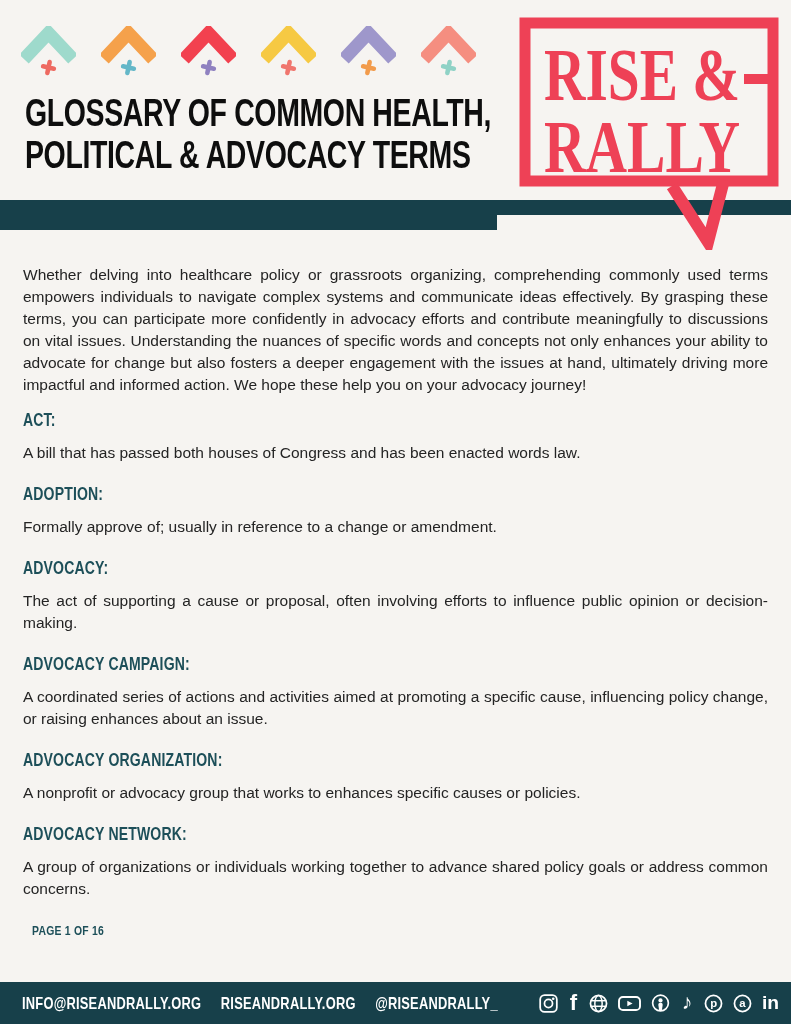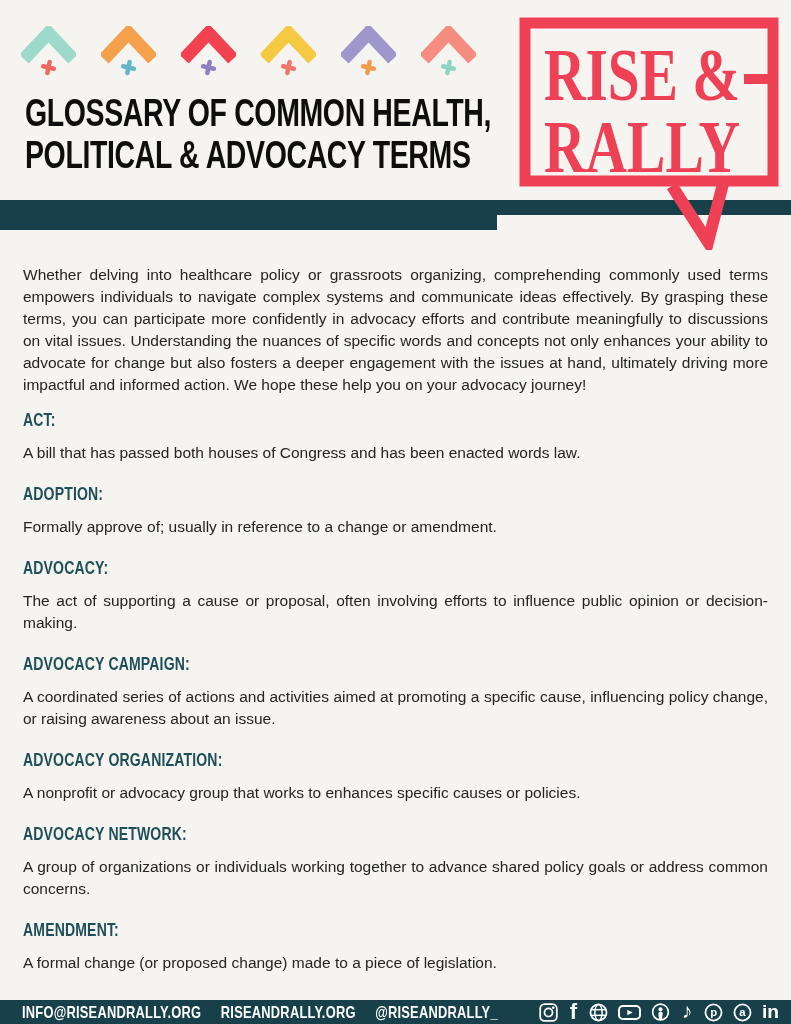--- a/index.html
+++ b/index.html
@@ -56,21 +56,21 @@
 
   .page-label-wrap{text-align:left;margin-top:6px;}
   .page-label{
     display:inline-block;font-size:13px;font-weight:bold;
     color:var(--tealHead,#1d4f59);letter-spacing:0.3px;
     transform:scaleX(0.8);transform-origin:50% 50%;
   }
 
   
   .footer{
-    position:absolute;left:0;bottom:0;width:791px;height:24px;
+    position:absolute;left:0;bottom:0;width:791px;height:42px;
     background:var(--teal,#17404a);z-index:2;
   }
   .footer-links{
     position:absolute;left:22px;top:50%;transform:translateY(-50%) scaleX(0.78);
     transform-origin:0 50%;
     display:flex;gap:25px;white-space:nowrap;
   }
   .footer-links span{
     color:#fff;font-weight:bold;font-size:16.5px;letter-spacing:0.3px;
   }
@@ -141,33 +141,29 @@
     <section class="term">
       <h3>ADOPTION:</h3>
       <p>Formally approve of; usually in reference to a change or amendment.</p>
     </section>
     <section class="term">
       <h3>ADVOCACY:</h3>
       <p>The act of supporting a cause or proposal, often involving efforts to influence public opinion or decision-making.</p>
     </section>
     <section class="term">
       <h3>ADVOCACY CAMPAIGN:</h3>
-      <p>A coordinated series of actions and activities aimed at promoting a specific cause, influencing policy change, or raising awareness about an issue.</p>
+      <p>A coordinated series of actions and activities aimed at promoting a specific cause, influencing policy change, or raising enhances about an issue.</p>
     </section>
     <section class="term indent">
       <h3>ADVOCACY ORGANIZATION:</h3>
       <p>A nonprofit or advocacy group that works to enhances specific causes or policies.</p>
     </section>
     <section class="term indent">
       <h3>ADVOCACY NETWORK:</h3>
       <p>A group of organizations or individuals working together to advance shared policy goals or address common concerns.</p>
-    </section>
-    <section class="term indent">
-      <h3>AMENDMENT:</h3>
-      <p>A formal change (or proposed change) made to a piece of legislation.</p>
     </section>
 
     <div class="page-label-wrap">
       <span class="page-label">PAGE 1 OF 16</span>
     </div>
   </div>
 
   <footer class="footer">
     <div class="footer-links">
       <span>INFO@RISEANDRALLY.ORG</span>

